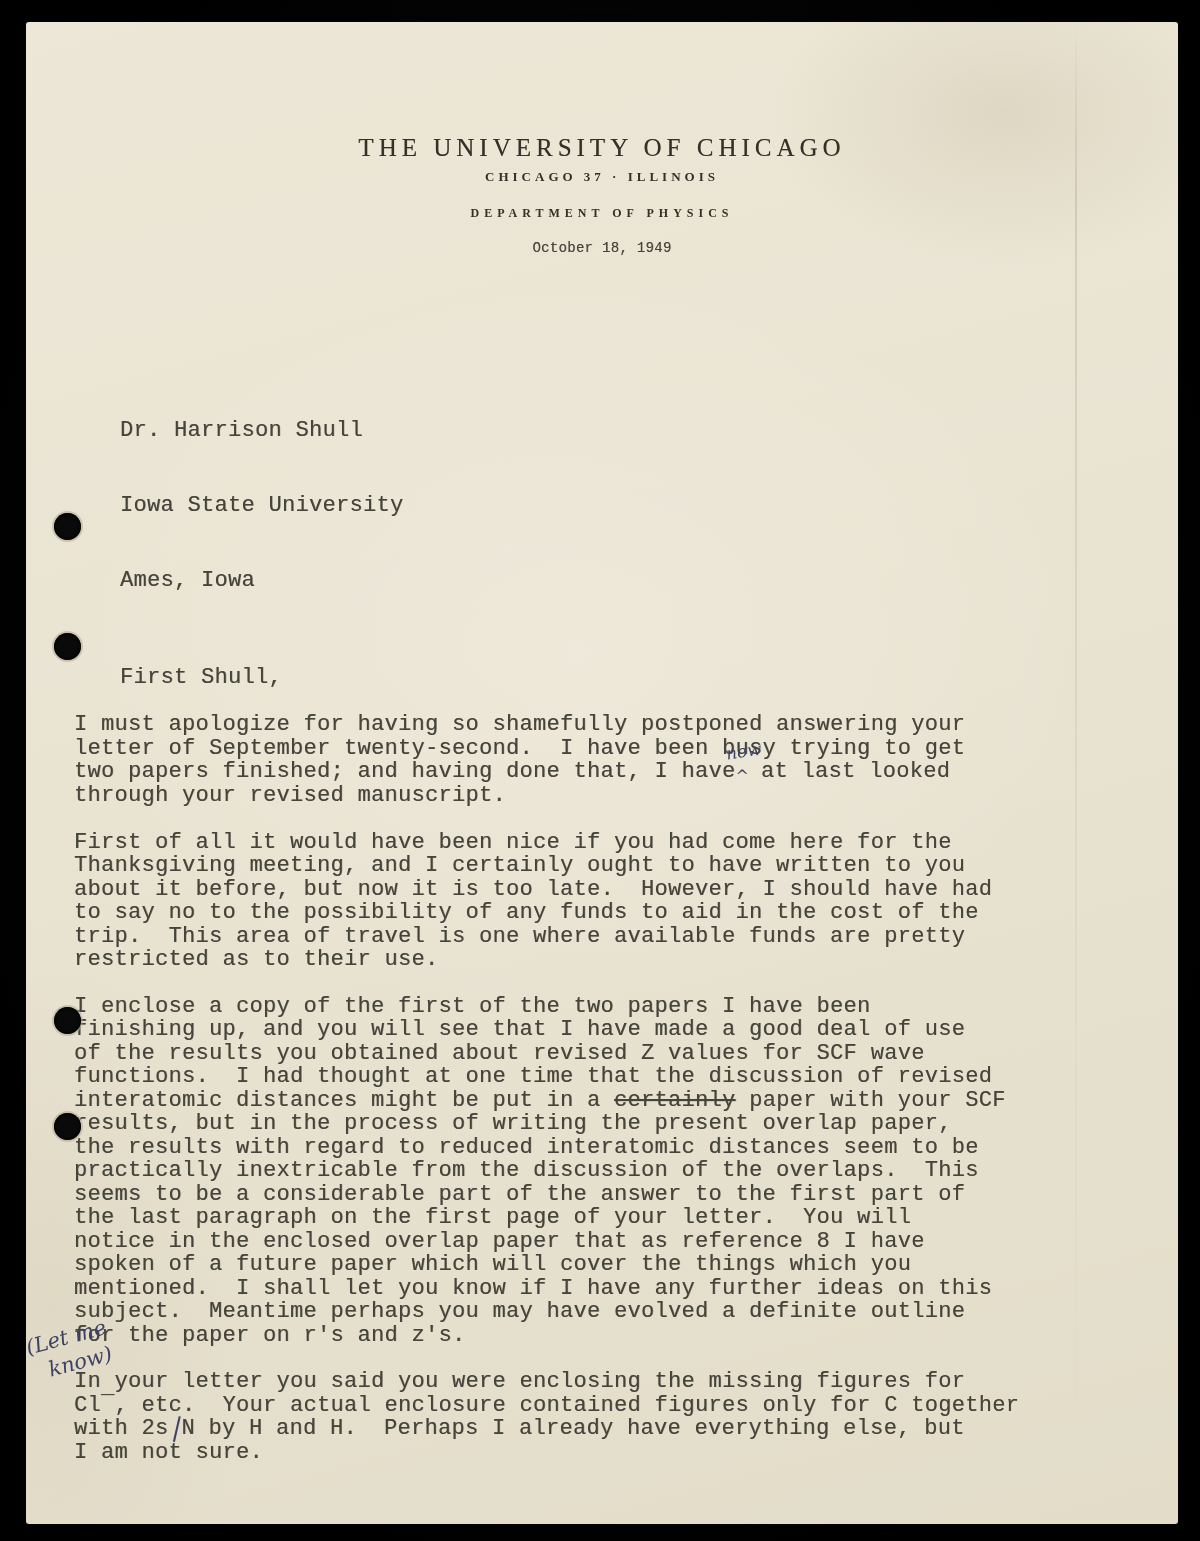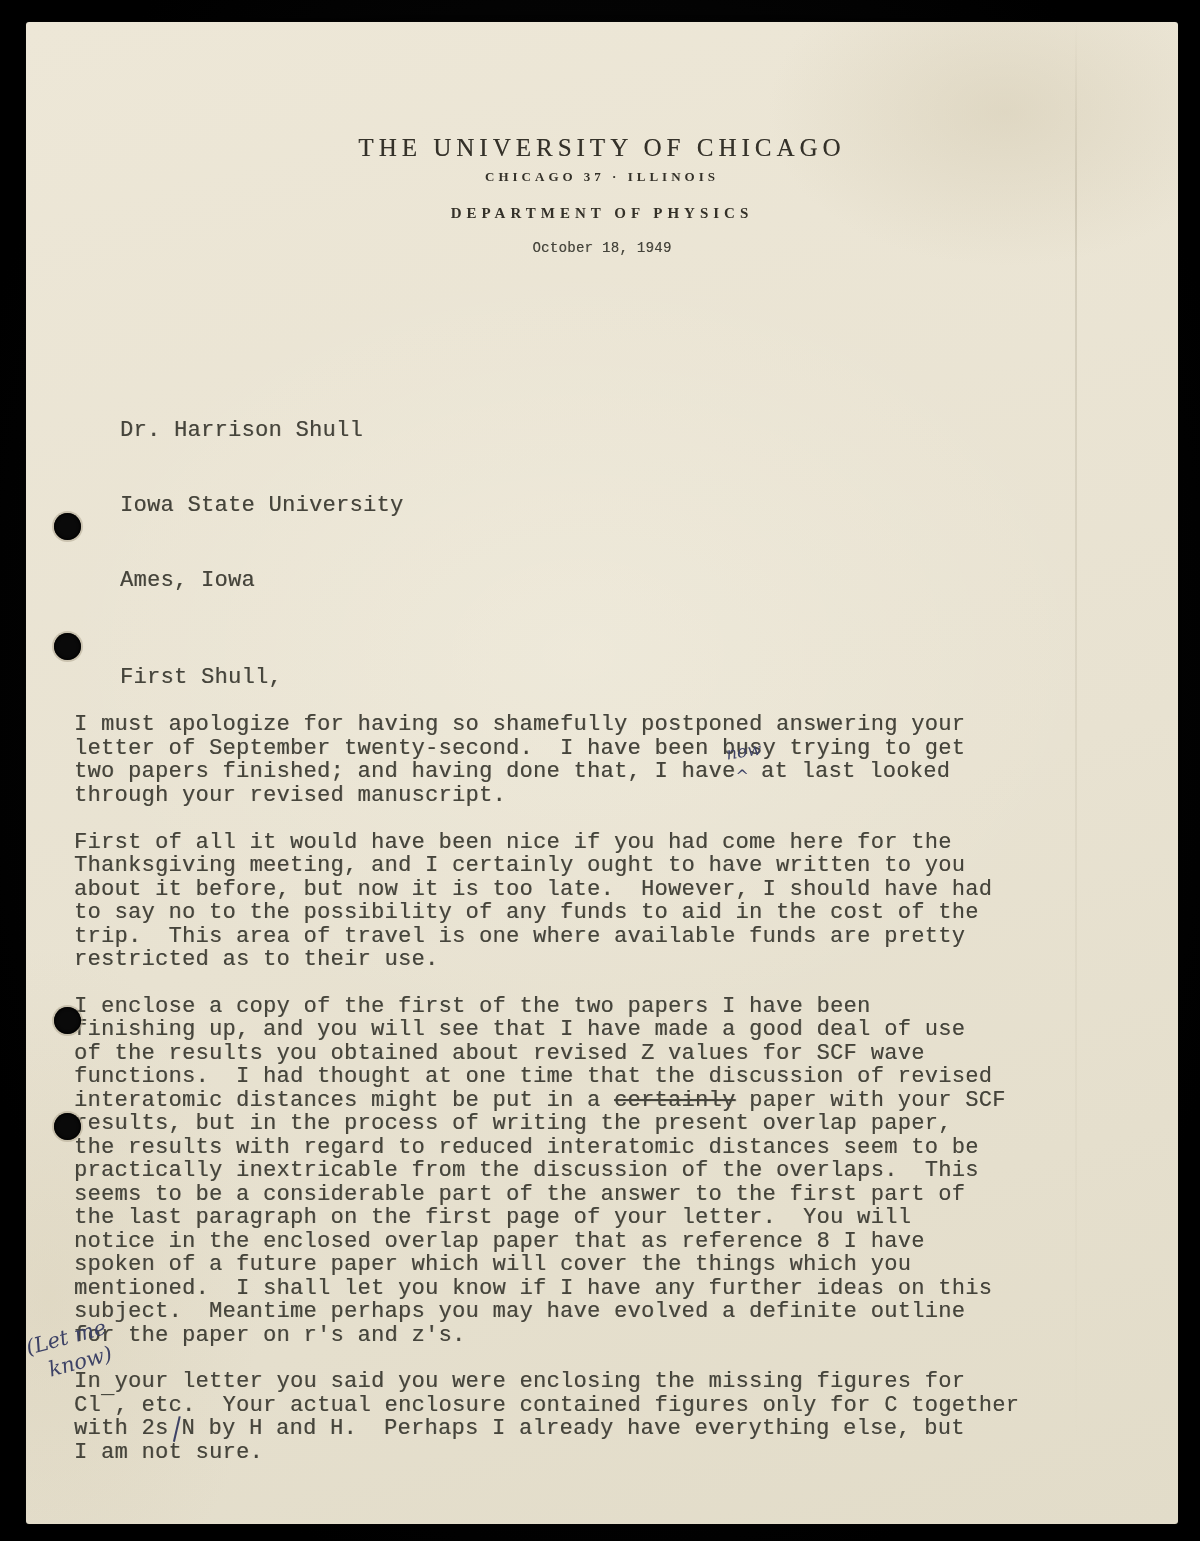--- a/index.html
+++ b/index.html
@@ -43,21 +43,21 @@
     font-family:"Liberation Serif","DejaVu Serif",serif;
     font-size:25px;letter-spacing:5px;font-weight:500;line-height:27px;
     text-shadow:0.3px 0.3px 0.5px rgba(47,45,40,0.5);
   }
   .lh-city{
     margin-top:8px;font-family:"Liberation Serif","DejaVu Serif",serif;
     font-size:13px;font-weight:bold;letter-spacing:4px;line-height:15px;
   }
   .lh-dept{
     margin-top:20px;font-family:"Liberation Serif","DejaVu Serif",serif;
-    font-size:15px;font-weight:bold;letter-spacing:5px;line-height:19px;
+    font-size:12px;font-weight:bold;letter-spacing:5px;line-height:19px;
   }
   .lh-date{
     margin-top:13px;font-family:Liberation Mono, monospace;
     font-size:14px;line-height:24px;color:var(--ink-typed);letter-spacing:0.3px;
     text-shadow:0.4px 0.3px 0.6px rgba(68,66,58,0.5);
   }
 
   .typed{
     font-family:"Liberation Mono","DejaVu Sans Mono",monospace;
     color:var(--ink-typed);font-size:22px;letter-spacing:0.3px;

